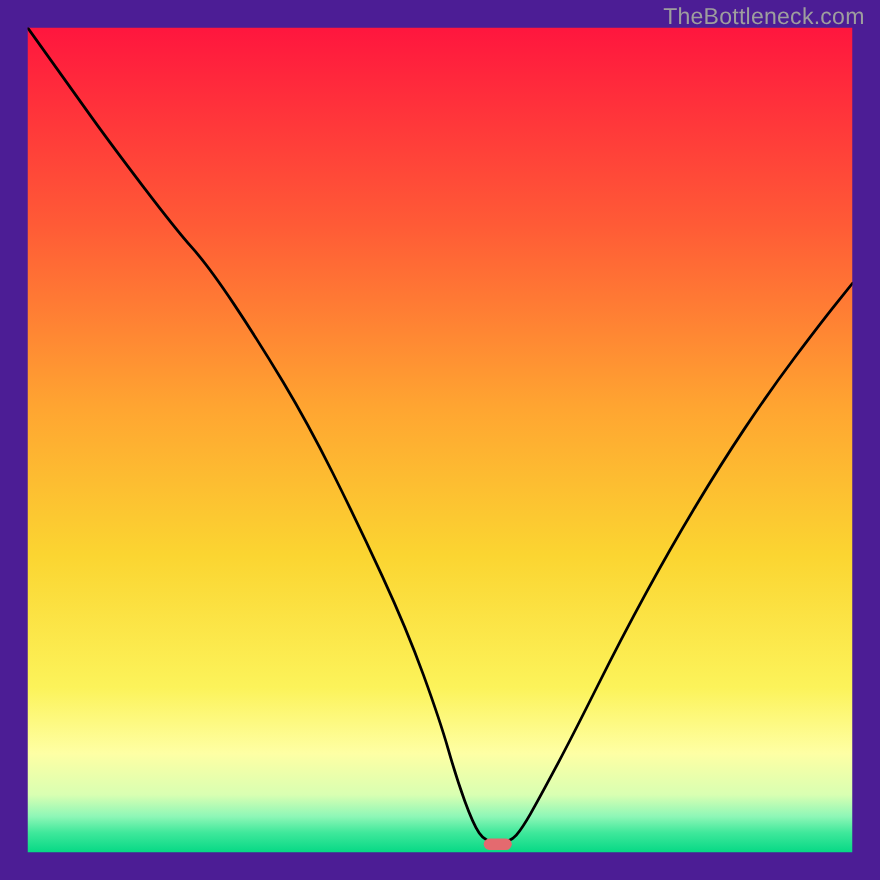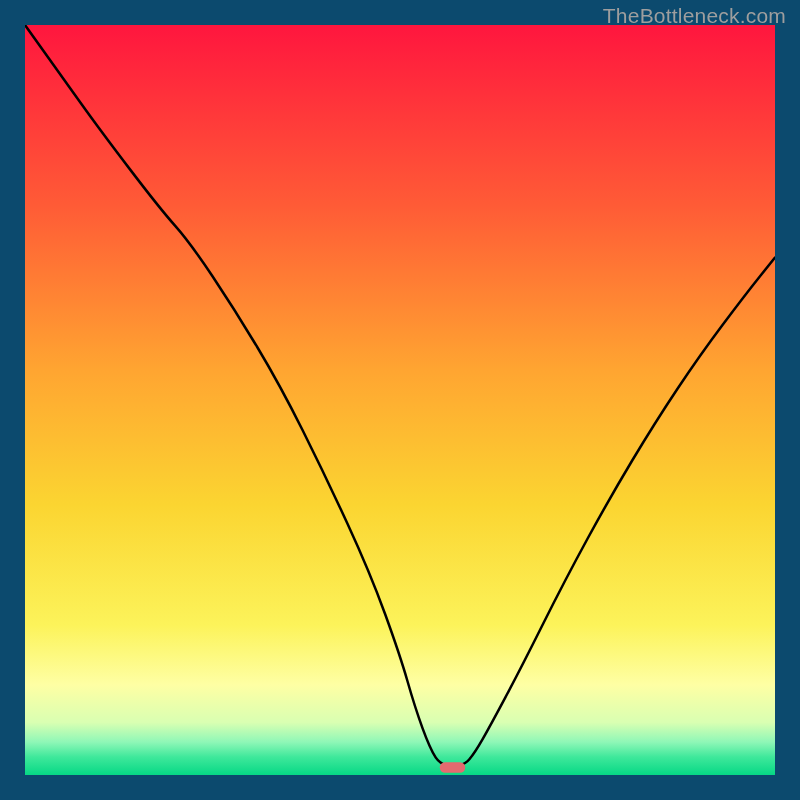--- a/index.html
+++ b/index.html
@@ -8,21 +8,21 @@
     width: 800px;
     height: 800px;
     background: #000;
     overflow: hidden;
     font-family: Arial, Helvetica, sans-serif;
   }
   .stage {
     position: relative;
     width: 800px;
     height: 800px;
-    background: #0c4a6e;
+    background: #4c1d95;
   }
   .watermark {
     position: absolute;
     top: 4px;
     right: 14px;
     color: #9e9e9e;
     font-size: 21px;
     letter-spacing: 0.2px;
     z-index: 5;
   }

